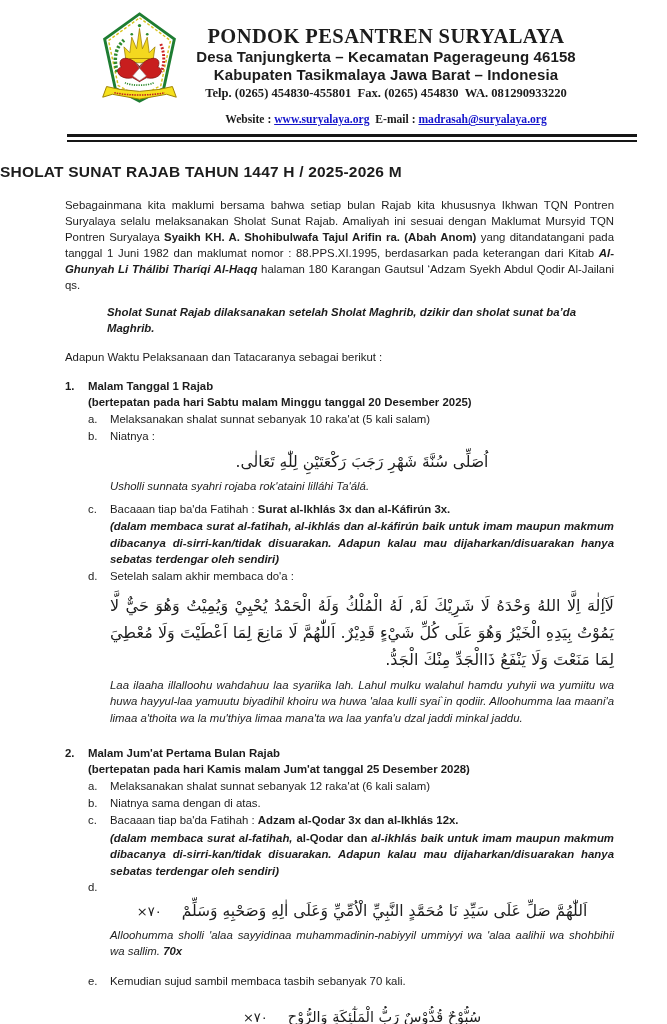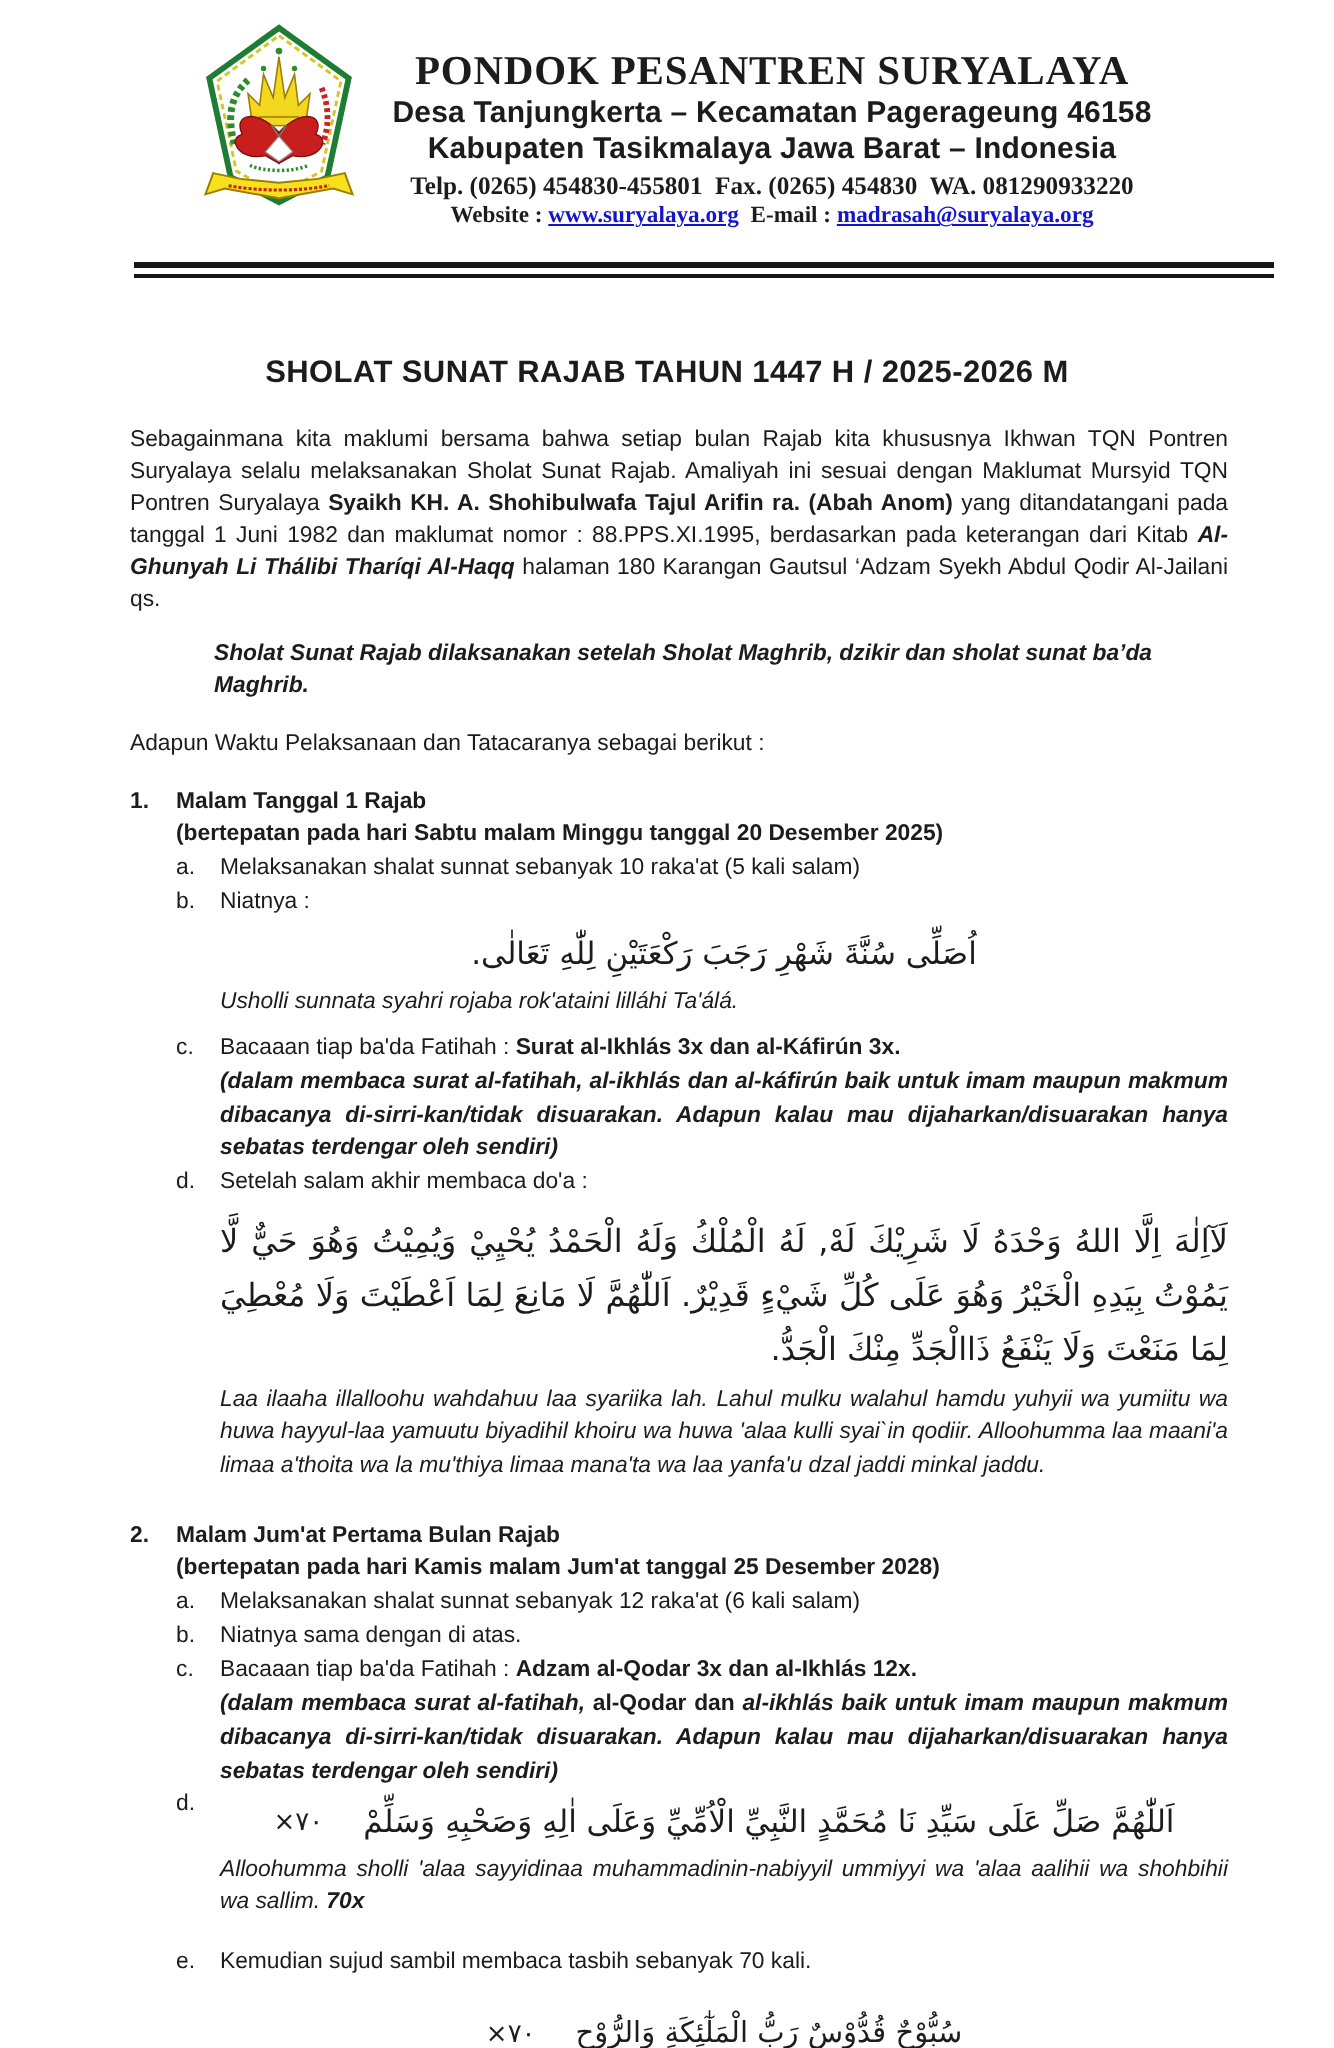--- a/index.html
+++ b/index.html
@@ -7,45 +7,45 @@
     width:667px;height:1024px;background:#ffffff;color:#1c1c1c;
     font-family:"Liberation Sans",sans-serif;overflow:hidden;position:relative;
   }
   
   .letterhead{position:relative;padding-top:24px;min-height:100px;}
   .logo{position:absolute;left:100px;top:12px;width:79px;height:91px;}
   .head-text{margin-left:168px;width:436px;text-align:center;line-height:1.18;}
   .org-name{font-family:"Liberation Serif",serif;font-weight:bold;font-size:20.5px;letter-spacing:.4px;white-space:nowrap;}
   .addr{font-weight:bold;font-size:15px;letter-spacing:.1px;white-space:nowrap;}
   .contact{font-family:"Liberation Serif",serif;font-weight:bold;font-size:12.6px;margin-top:2px;white-space:pre;}
-  .webline{font-family:"Liberation Serif",serif;font-weight:bold;font-size:11.6px;margin-top:1px;white-space:pre;}
+  .webline{font-family:"Liberation Serif",serif;font-weight:bold;font-size:11.6px;margin-top:13px;white-space:pre;}
   .weblink{color:#1414cc;text-decoration:underline;cursor:pointer;}
   .rule{margin:7px 30px 0 67px;height:3px;border-top:3px solid #161616;border-bottom:2px solid #161616;}
   
-  .doc-title{margin-top:39px;text-align:center;font-weight:bold;font-size:15.5px;letter-spacing:.2px;}
+  .doc-title{margin-top:21px;font-weight:bold;font-size:15.5px;letter-spacing:.2px;}
   .page-body{margin:17px 53px 0 65px;font-size:11.4px;line-height:1.4;}
   .intro{text-align:justify;}
   .b{font-weight:bold;}
   .bi{font-weight:bold;font-style:italic;}
   .notice{margin-top:11px;font-weight:bold;font-style:italic;margin-left:42px;}
   .preface{margin-top:13px;}
   .section{margin-top:13px;}
   .sec-head{display:flex;font-weight:bold;line-height:1.4;}
   .sec-num{width:23px;flex:none;}
   .items{margin-left:23px;}
   .item{display:flex;line-height:1.5;}
   .item-label{width:22px;flex:none;}
   .item-body{flex:1;text-align:justify;}
   .note{font-weight:bold;font-style:italic;text-align:justify;line-height:1.45;}
   .note .up{font-style:normal;}
   
   .arabic{font-family:"DejaVu Sans",sans-serif;direction:rtl;unicode-bidi:embed;}
   .niat-line{text-align:center;font-size:15.5px;margin:5px 0 3px;line-height:1.6;}
   .doa-block{direction:rtl;text-align:justify;font-size:16px;line-height:1.7;margin:7px 0 3px;}
-  .count-line{display:flex;justify-content:center;align-items:center;gap:20px;margin:5px 0 3px;}
+  .count-line{display:flex;justify-content:center;align-items:center;gap:20px;margin:20px 0 3px;}
   .count-line .arabic{font-size:14.5px;line-height:1.6;}
   .count{font-family:"DejaVu Sans",sans-serif;font-size:13px;}
   .translit{font-style:italic;text-align:justify;margin:1px 0 7px;line-height:1.45;}
   .translit b{font-style:italic;}
   .spacer-sm{height:6px;}
 </style>
 </head>
 <body>
 
 <div class="letterhead">

